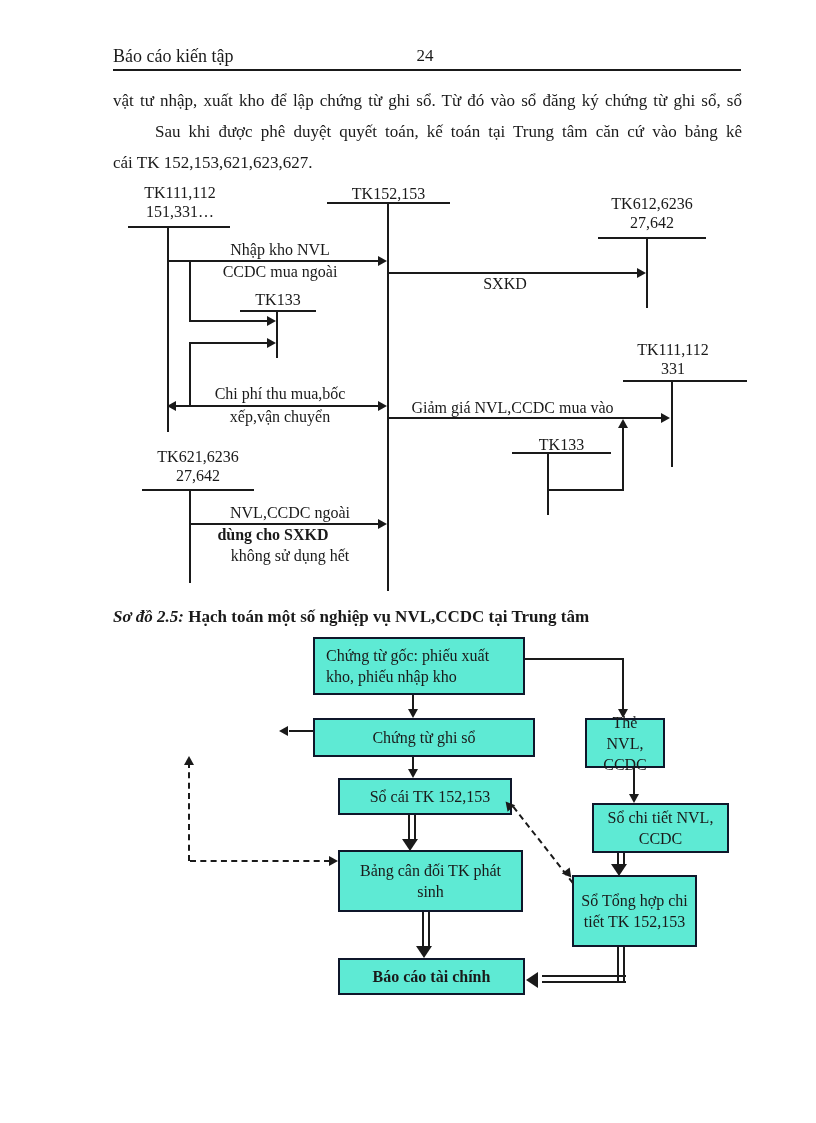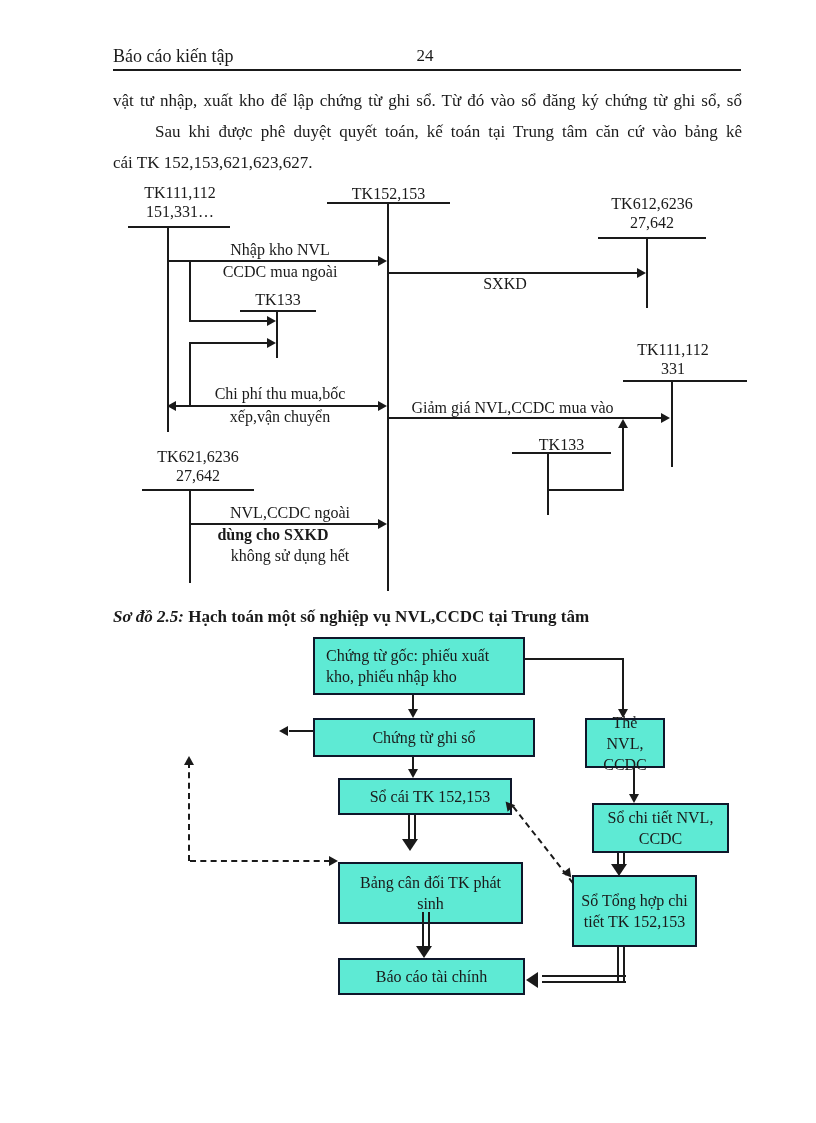--- a/index.html
+++ b/index.html
@@ -32,21 +32,21 @@
   .dblh{position:absolute;height:8px;border-top:2px solid #1a1a1a;border-bottom:2px solid #1a1a1a;box-sizing:border-box;}
   
   .caption{left:113px;top:599px;font-size:17px;margin-top:8px;}
   .caption .lbl{font-weight:bold;font-style:italic;}
   .caption .txt{font-weight:bold;}
   
   .fbox{position:absolute;border:2px solid #0f172a;box-sizing:border-box;background:#5eead4;
         display:flex;align-items:center;justify-content:center;text-align:center;
         font-size:16px;line-height:21px;padding:2px 6px;}
   .fbox.left{justify-content:flex-start;text-align:left;padding:2px 8px 2px 11px;}
-  .fbox.bold{font-weight:normal;}
+  .fbox.bold{font-weight:bold;}
 </style>
 </head>
 <body>
 
 <div class="page">
 
   <div class="abs hdr-title">Báo cáo kiến tập</div>
   <div class="abs hdr-page">24</div>
   <div class="abs hdr-rule"></div>
 
@@ -80,21 +80,21 @@
 
   <div class="abs caption">
     <span class="lbl">Sơ đồ 2.5:</span><span class="txt"> Hạch toán một số nghiệp vụ NVL,CCDC  tại Trung tâm</span>
   </div>
 
   <div class="fbox left" style="left:313px;top:637px;width:212px;height:58px;">Chứng từ gốc: phiếu xuất kho, phiếu nhập kho</div>
   <div class="fbox" style="left:313px;top:718px;width:222px;height:39px;">Chứng từ ghi sổ</div>
   <div class="fbox" style="left:585px;top:718px;width:80px;height:50px;">Thẻ NVL, CCDC</div>
   <div class="fbox" style="left:338px;top:778px;width:174px;height:37px;padding-left:16px;">Sổ cái TK 152,153</div>
   <div class="fbox" style="left:560px;top:803px;width:137px;height:50px;margin-left:32px;">Sổ chi tiết NVL, CCDC</div>
-  <div class="fbox" style="left:338px;top:850px;width:185px;height:62px;margin-top:12px;">Bảng cân đối TK  phát sinh</div>
+  <div class="fbox" style="left:338px;top:850px;width:185px;height:62px;">Bảng cân đối TK  phát sinh</div>
   <div class="fbox" style="left:572px;top:875px;width:125px;height:72px;">Sổ Tổng hợp chi tiết TK 152,153</div>
   <div class="fbox bold" style="left:338px;top:958px;width:187px;height:37px;">Báo cáo tài chính</div>
 
   <div id="geo-layer">
       <div class="ln" style="left: 128px; top: 226px; width: 102px;"></div>
       <div class="ln" style="left: 327px; top: 202px; width: 123px;"></div>
       <div class="ln" style="left: 598px; top: 237px; width: 108px;"></div>
       <div class="ln" style="left: 623px; top: 380px; width: 124px;"></div>
       <div class="ln" style="left: 240px; top: 310px; width: 76px;"></div>
       <div class="ln" style="left: 512px; top: 452px; width: 99px;"></div>

